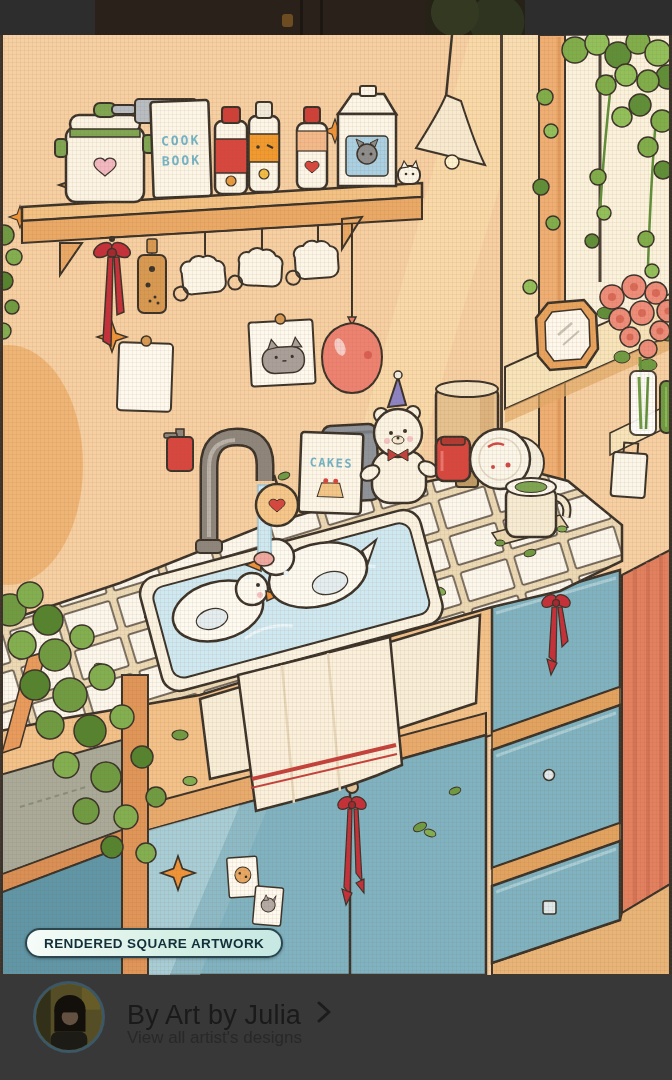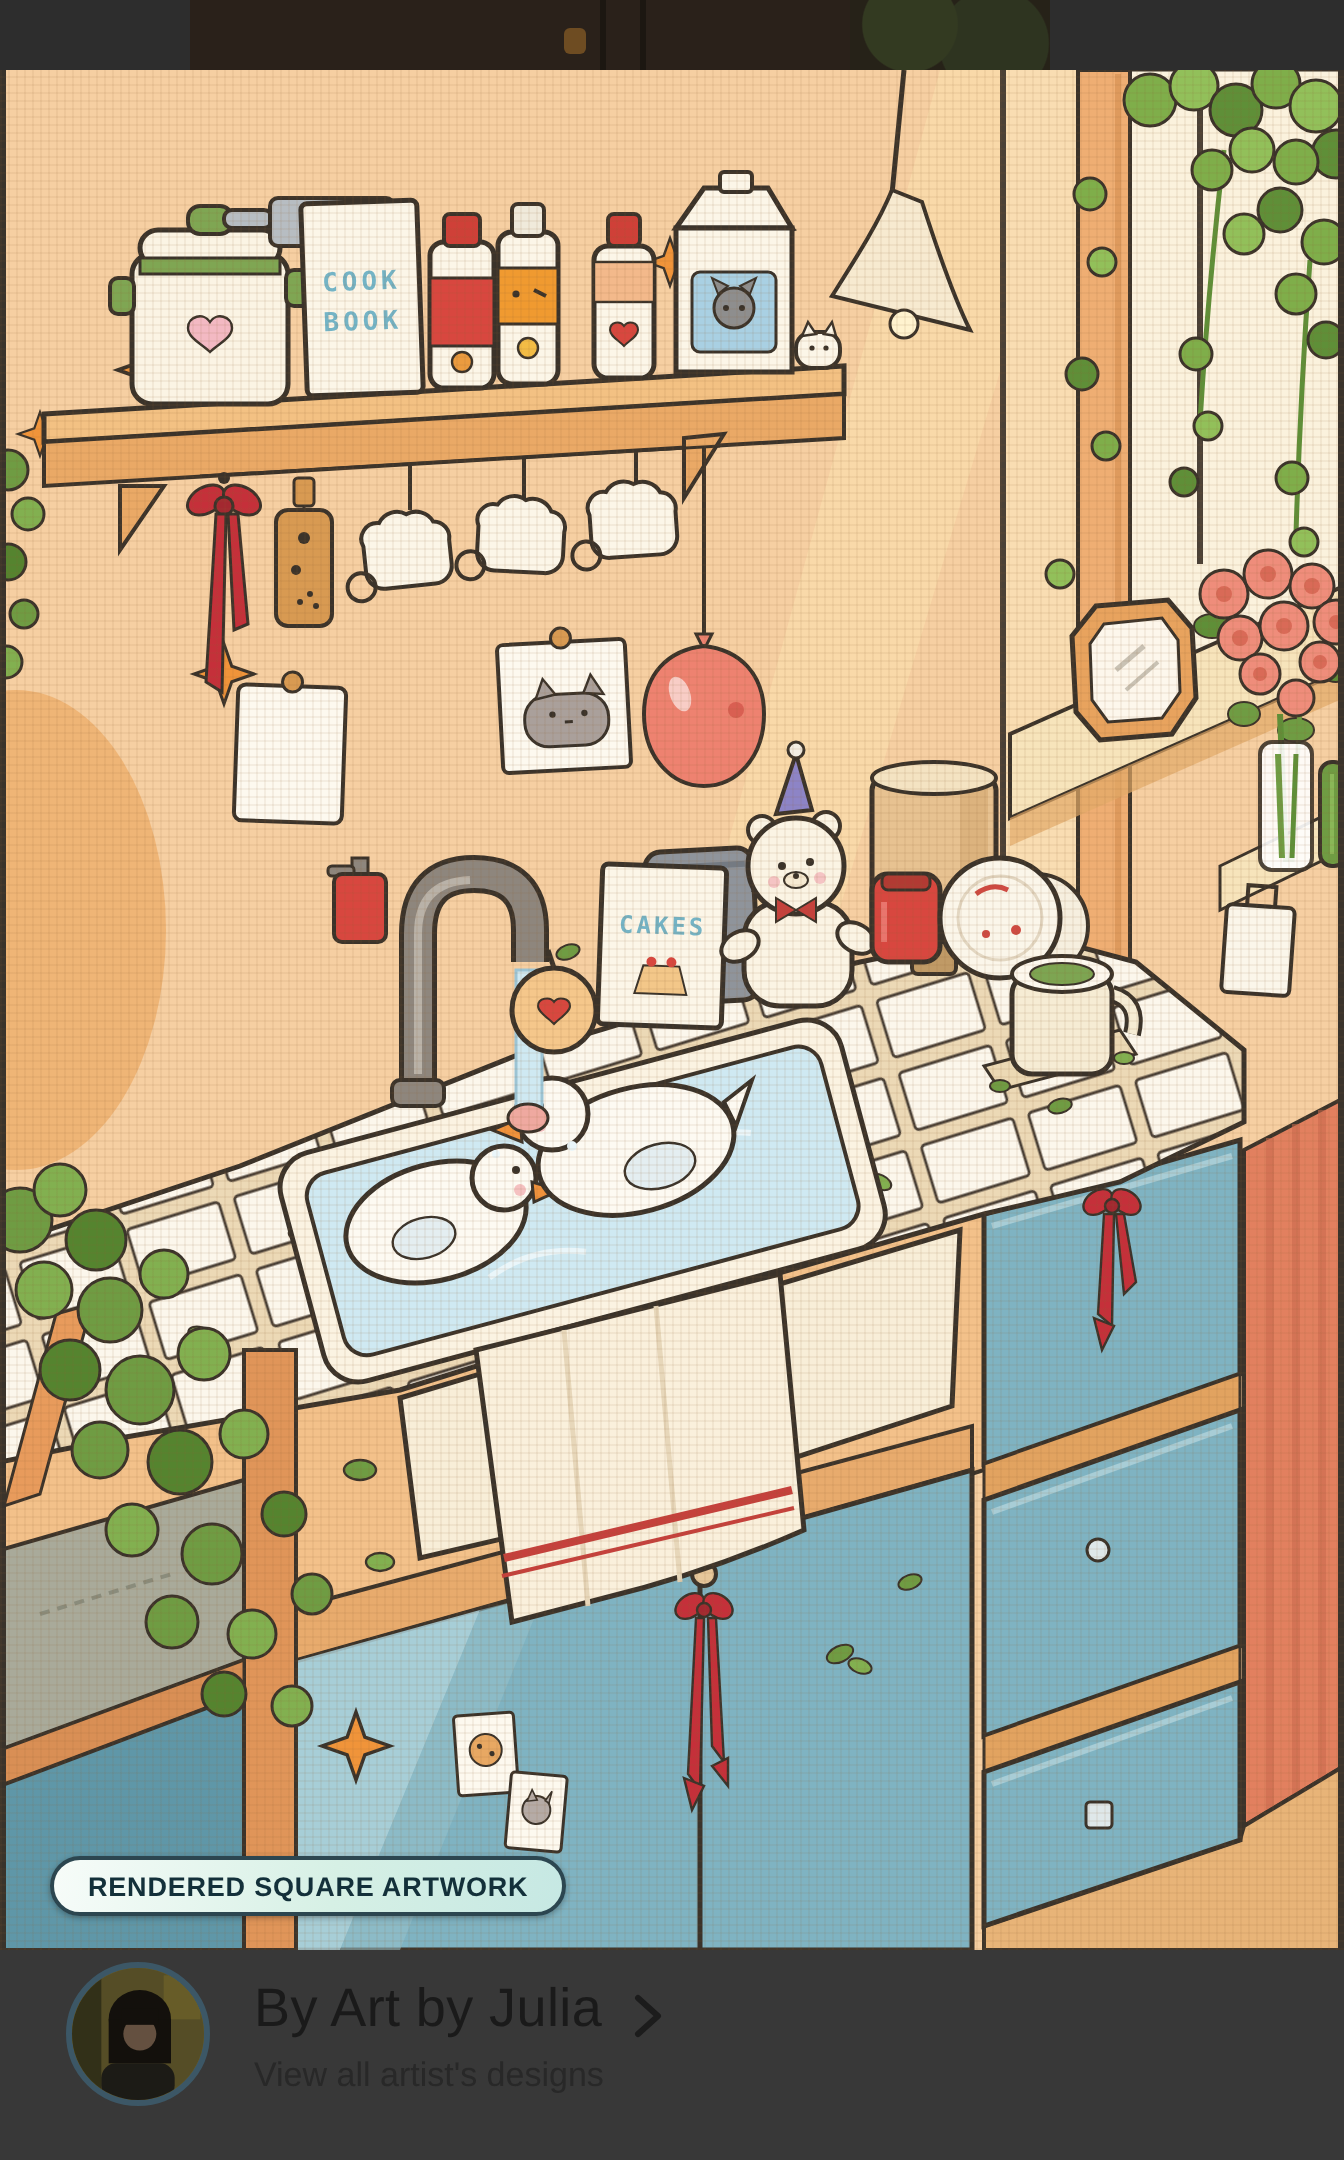--- a/index.html
+++ b/index.html
@@ -23,21 +23,21 @@
   .badge{position:absolute;left:25px;top:928px;height:30px;display:flex;align-items:center;
     padding:0 17px;border-radius:16px;border:2px solid #2c4650;box-sizing:border-box;
     background:linear-gradient(100deg,#f7fcf9 0%,#d6f0e5 55%,#c6e8e3 100%);
     box-shadow:0 1px 3px rgba(0,0,0,.3);}
   .badge span{font-size:13.5px;font-weight:bold;color:#13303a;letter-spacing:.4px;white-space:nowrap;}
   
   .panel{position:absolute;left:0;top:975px;width:672px;height:105px;background:#383838;}
   .avatar{position:absolute;left:33px;top:6px;width:72px;height:72px;border-radius:50%;
     overflow:hidden;border:3px solid #3c5766;box-sizing:border-box;background:#6b6130;}
   .avatar svg{display:block;width:100%;height:100%;}
-  .title-row{position:absolute;left:127px;top:14px;display:flex;align-items:flex-end;gap:16px;}
+  .title-row{position:absolute;left:127px;top:25px;display:flex;align-items:flex-start;gap:16px;}
   .title{font-size:27px;color:#1a1a1a;font-weight:500;letter-spacing:.2px;}
   .chev{display:block;}
   .subtitle{position:absolute;left:127px;top:53px;font-size:17px;color:#282828;}
 </style>
 </head>
 <body>
 
 <div class="screen">
 
   <div class="top-bar">

